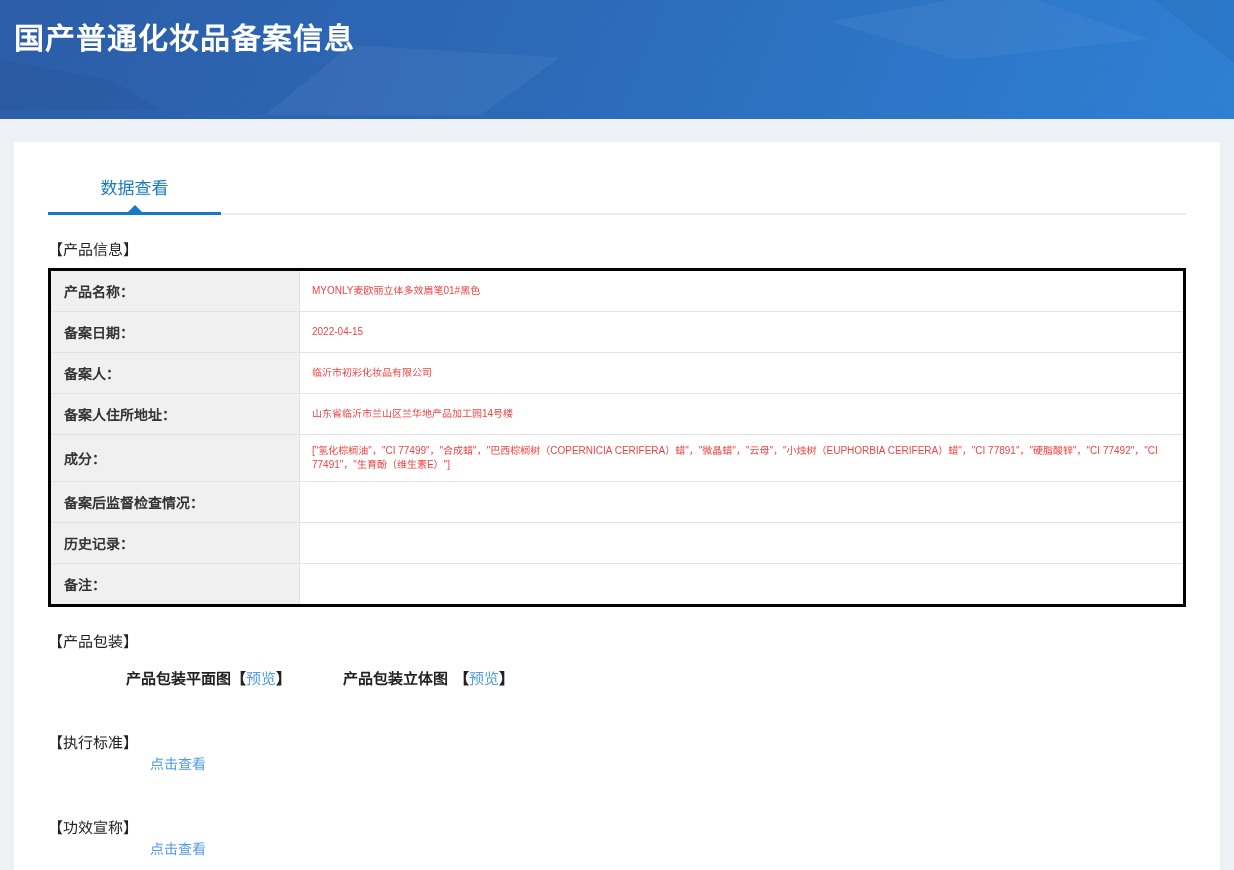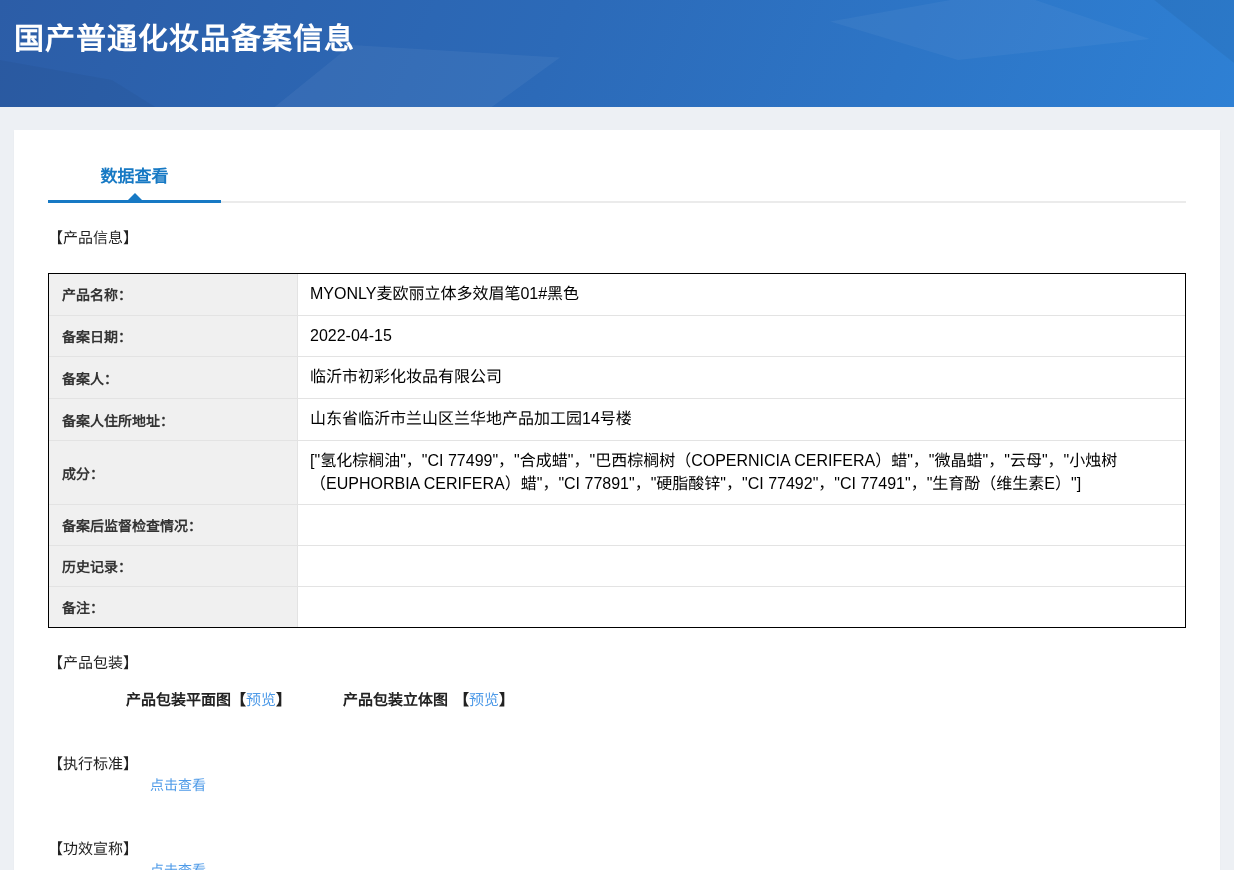--- a/index.html
+++ b/index.html
@@ -5,21 +5,21 @@
   * { box-sizing: border-box; margin: 0; padding: 0; }
   html, body {
     width: 1234px; height: 870px;
     background: #edf0f4;
     font-family: "Liberation Sans", "DejaVu Sans", sans-serif;
     overflow: hidden;
   }
   
   .banner {
     position: relative;
-    height: 107px;
+    height: 119px;
     background: linear-gradient(112deg, #2c5da7 0%, #2c6ab8 45%, #2e80d4 100%);
     overflow: hidden;
   }
   .banner .deco { position: absolute; pointer-events: none; }
   .deco-1 {
     left: 200px; top: 45px; width: 360px; height: 70px;
     background: rgba(255,255,255,0.05);
     clip-path: polygon(18% 100%, 42% 0, 100% 18%, 78% 100%);
   }
   .deco-2 {
@@ -57,21 +57,21 @@
   
   .tab-bar {
     display: flex;
     padding-top: 32px;
     border-bottom: 2px solid #ebebeb;
   }
   .tab {
     width: 173px;
     text-align: center;
     font-size: 17px;
-    font-weight: bold;
+    font-weight: normal;
     color: #1779c4;
     padding-bottom: 13px;
     border-bottom: 3px solid #1779c4;
     margin-bottom: -2px;
     position: relative;
     cursor: pointer;
   }
   .tab-triangle {
     position: absolute;
     bottom: 0;
@@ -84,43 +84,43 @@
   }
   
   .section-title {
     font-size: 15px;
     font-weight: normal;
     color: #222222;
     margin-top: 23px;
   }
   
   .info-table {
-    margin-top: 26px;
-    border: 1px solid #000000;
+    margin-top: 9px;
+    border: 3px solid #000000;
     width: 100%;
   }
   .info-row { display: flex; }
   .info-row + .info-row { border-top: 1px solid #e3e3e3; }
   .cell-label {
     width: 249px;
     flex: 0 0 249px;
     background: #f0f0f0;
     border-right: 1px solid #e3e3e3;
     font-size: 14px;
     font-weight: bold;
     color: #333333;
     padding: 9px 8px 9px 13px;
     display: flex;
     align-items: center;
     min-height: 40px;
   }
   .cell-value {
     flex: 1;
-    font-size: 16px;
-    color: #000000;
+    font-size: 10px;
+    color: #ef4444;
     line-height: 1.42;
     padding: 9px 12px;
     display: flex;
     align-items: center;
     min-height: 40px;
     word-break: break-word;
   }
   
   .pkg-title { margin-top: 23px; }
   .pkg-line {

